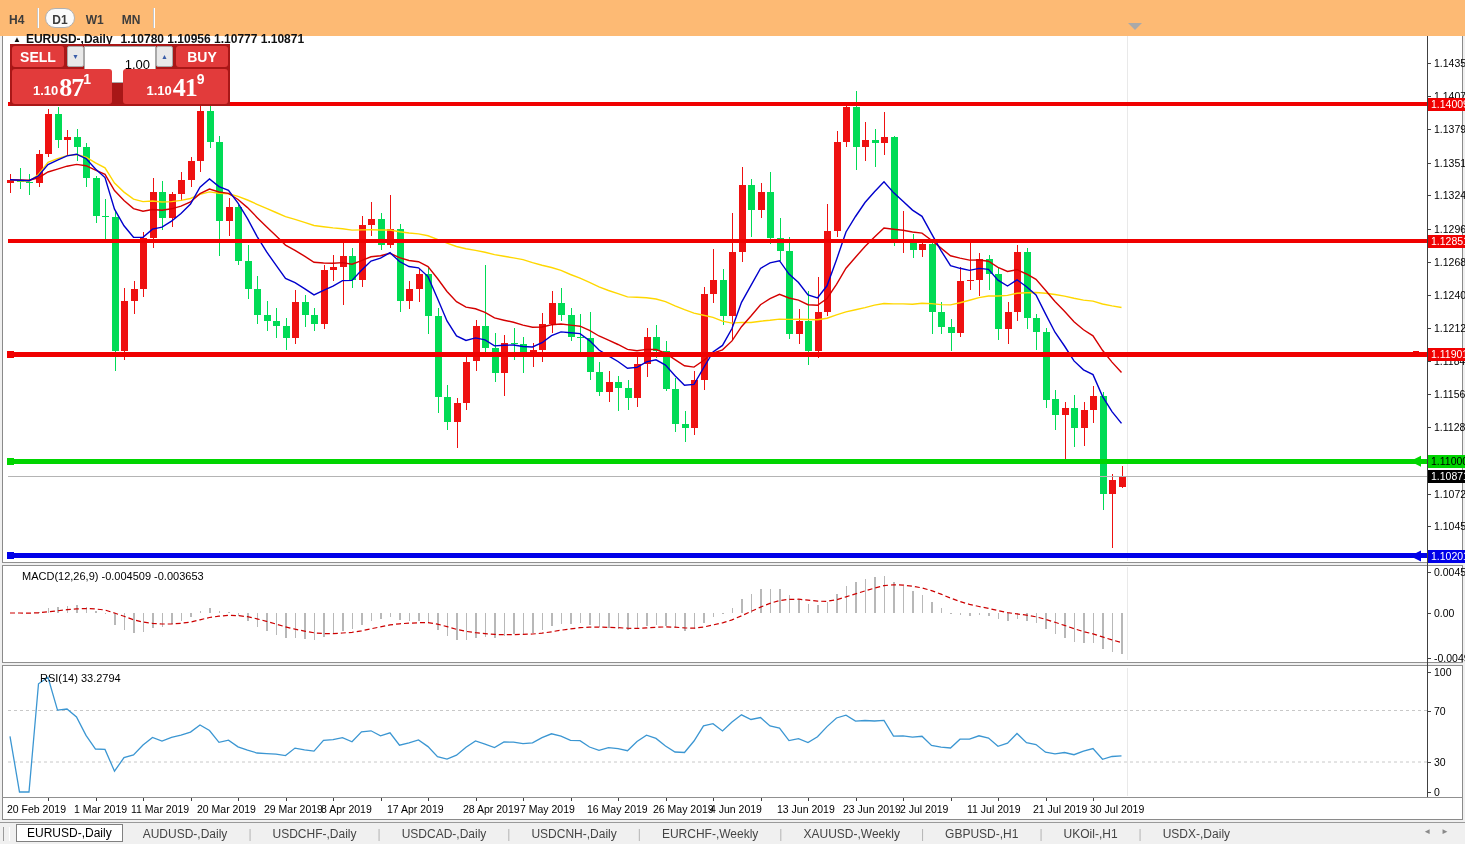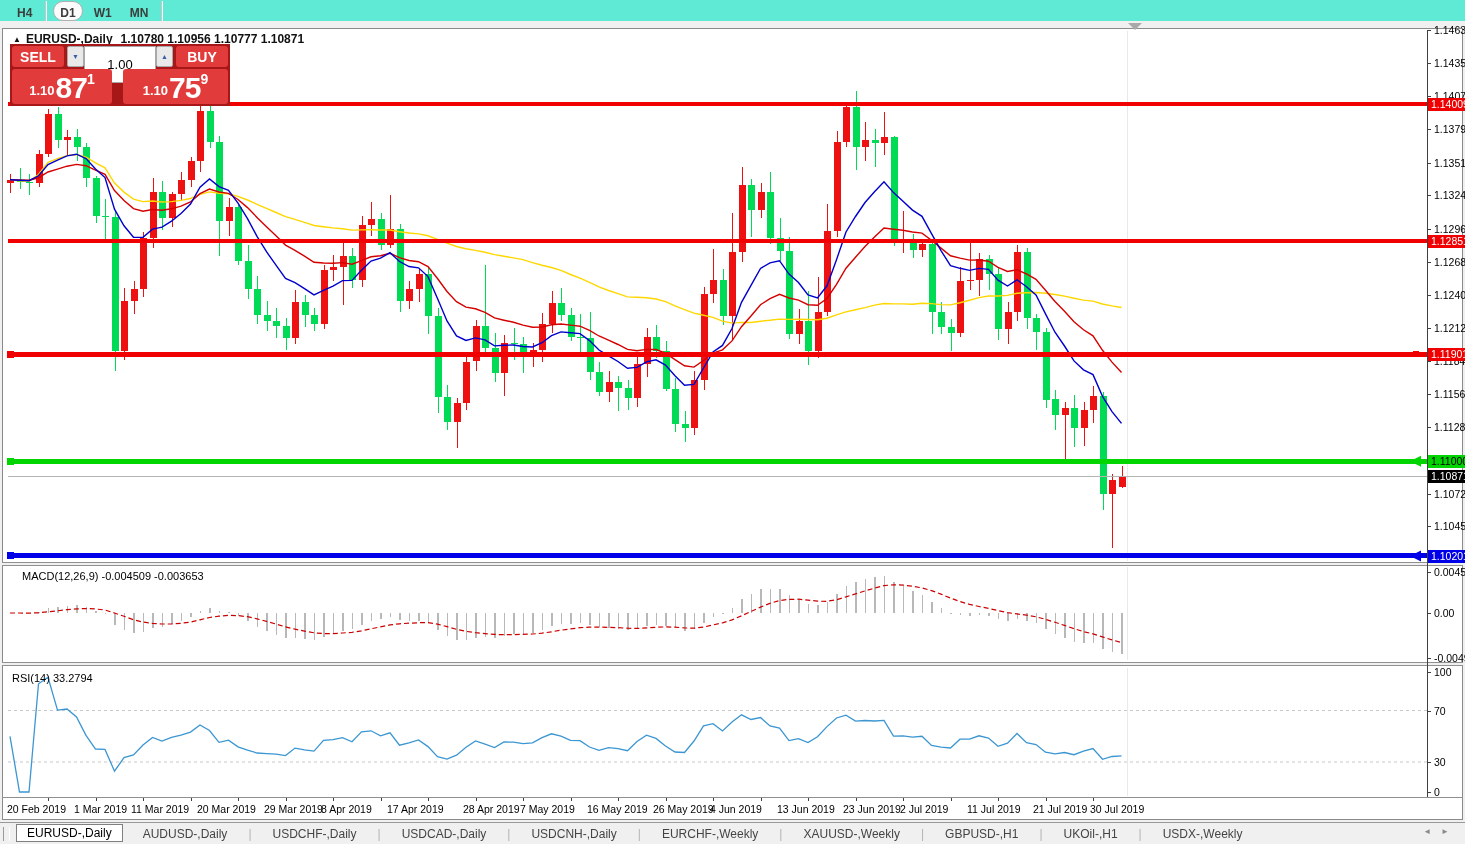--- a/index.html
+++ b/index.html
@@ -1,56 +1,56 @@
 <!DOCTYPE html>
 <html><head>
 <meta charset="utf-8">
 <style>
   html,body{margin:0;padding:0;background:#e8e8e8;}
   .screen{position:relative;width:1465px;height:844px;background:#f0f0f0;overflow:hidden;
           font-family:"Liberation Sans",sans-serif;-webkit-font-smoothing:none;}
   
-  .toolbar{position:absolute;left:0;top:0;width:1465px;height:21px;background:#5eead4;
-           display:flex;align-items:center;padding-left:8px;box-sizing:border-box;z-index:5;}
+  .toolbar{position:absolute;left:0;top:0;width:1465px;height:36px;background:#fdba74;
+           display:flex;align-items:center;padding-left:0;box-sizing:border-box;z-index:5;}
   .tf{min-width:26px;height:20px;line-height:20px;text-align:center;font-size:12px;font-weight:bold;
       color:#3c3c3c;margin:0 2px;border:1px solid transparent;cursor:default;background:transparent;}
   .tf.active{background:#fbfbfb;border:1px solid #b0b0b0;border-radius:10px;}
   .vsep{width:1px;height:20px;background:#c6c6c6;margin:0 4px;border-right:1px solid #fff;}
   
   .chart-area{position:absolute;left:2px;top:28px;width:1461px;height:792px;background:#fff;
               border:1px solid #8a8a8a;box-sizing:border-box;z-index:1;}
   svg#csvg{position:absolute;left:0;top:0;z-index:2;pointer-events:none;}
   svg text{font-family:"Liberation Sans",sans-serif;}
   .chart-title{position:absolute;left:13px;top:32px;z-index:6;font-size:12px;font-weight:bold;color:#111;}
   .chart-title .tri{font-size:8px;position:relative;top:-1px;margin-right:5px;}
   .chart-title .ohlc{margin-left:8px;text-align:right;}
   .endmark{position:absolute;left:1128px;top:23px;width:0;height:0;z-index:6;
            border-left:7px solid transparent;border-right:7px solid transparent;border-top:7px solid #a9a9a9;}
   .pane-label{position:absolute;z-index:6;font-size:11px;color:#000;margin-left:8px;}
   #macd-label{left:14px;top:570px;}
-  #rsi-label{left:4px;top:672px;}
+  #rsi-label{left:32px;top:672px;}
   
   .trade-panel{position:absolute;left:10px;top:44px;width:220px;height:62px;background:#a81717;z-index:7;}
   .trade-panel *{box-sizing:border-box;}
   .tp-btn{position:absolute;background:#e23b3b;color:#fff;font-size:14px;font-weight:bold;border:none;
           border-radius:3px;cursor:pointer;}
   .tp-sell{left:2px;top:2px;width:52px;height:21px;}
   .tp-buy{left:166px;top:2px;width:52px;height:21px;}
   .tp-spin{position:absolute;top:2px;width:17px;height:21px;background:#e9e9e9;border:1px solid #a9a9a9;
            color:#3a5da8;font-size:7px;line-height:7px;padding:0;cursor:pointer;border-radius:2px;}
   .tp-spin-down{left:57px;}
   .tp-spin-up{left:146px;top:2px;width:17px;}
   .tp-vol{position:absolute;left:74px;top:2px;width:72px;height:37px;border:1px solid #a9a9a9;background:#fff;
-          font-family:"Liberation Sans",sans-serif;font-size:13px;text-align:center;padding:0 5px;}
+          font-family:"Liberation Sans",sans-serif;font-size:13px;text-align:right;padding:0 5px;}
   .tp-price{position:absolute;top:25px;height:35px;background:#e23b3b;border-radius:3px;color:#fff;
             display:flex;align-items:flex-end;justify-content:center;cursor:pointer;}
   .tp-price-sell{left:2px;top:25px;width:100px;}
   .tp-price-buy{left:113px;top:25px;width:105px;}
   .tp-price .pfx{font-size:13px;font-weight:bold;margin:0 1px 6px 0;}
-  .tp-price .big{font-size:30px;font-weight:bold;line-height:33px;letter-spacing:-1px;}
+  .tp-price .big{font-size:26px;font-weight:bold;line-height:33px;letter-spacing:-1px;font-family:Liberation Serif, serif;}
   .tp-price .sup{font-size:14px;font-weight:bold;align-self:flex-start;margin-top:2px;}
   
   .tabbar{position:absolute;left:0;top:822px;width:1465px;height:22px;background:#f0f0f0;border-top:1px solid #9a9a9a;
           display:flex;align-items:center;z-index:5;font-size:12px;color:#444;}
   .grip{width:5px;height:14px;margin:0 6px 0 3px;border-left:1px solid #9a9a9a;border-right:1px solid #fff;}
   .tab{padding:2px 20px;cursor:pointer;white-space:nowrap;}
   .tab.active{background:#fff;border:1px solid #808080;color:#000;padding:1px 10px;margin-top:-2px;}
   .tabsep{color:#b4b4b4;margin:0 1px;}
   .tabscroll{position:absolute;right:6px;top:4px;font-size:8px;color:#8a8a8a;letter-spacing:10px;cursor:pointer;}
 </style>
@@ -830,21 +830,21 @@
     <input class="tp-vol" value="1.00" style="">
     <button class="tp-spin tp-spin-up">▲</button>
     <button class="tp-btn tp-buy">BUY</button>
     <div class="tp-price tp-price-sell">
       <span class="pfx">1.10</span>
       <span class="big">87</span>
       <span class="sup">1</span>
     </div>
     <div class="tp-price tp-price-buy">
       <span class="pfx">1.10</span>
-      <span class="big">75</span>
+      <span class="big">41</span>
       <span class="sup">9</span>
     </div>
   </div>
 
   <div class="pane-label" id="macd-label">MACD(12,26,9) -0.004509 -0.003653</div>
   <div class="pane-label" id="rsi-label">RSI(14) 33.2794</div>
 
   <div class="tabbar" id="tabbar">
       <div class="grip"></div>
       <span class="tab active">EURUSD-,Daily</span>
@@ -857,17 +857,17 @@
       <span class="tab">USDCNH-,Daily</span>
       <span class="tabsep">|</span>
       <span class="tab">EURCHF-,Weekly</span>
       <span class="tabsep">|</span>
       <span class="tab">XAUUSD-,Weekly</span>
       <span class="tabsep">|</span>
       <span class="tab">GBPUSD-,H1</span>
       <span class="tabsep">|</span>
       <span class="tab">UKOil-,H1</span>
       <span class="tabsep">|</span>
-      <span class="tab">USDX-,Weekly</span>
+      <span class="tab">USDX-,Daily</span>
       <div class="tabscroll">◄►</div>
     </div>
 
 </div>
 
 </body></html>

